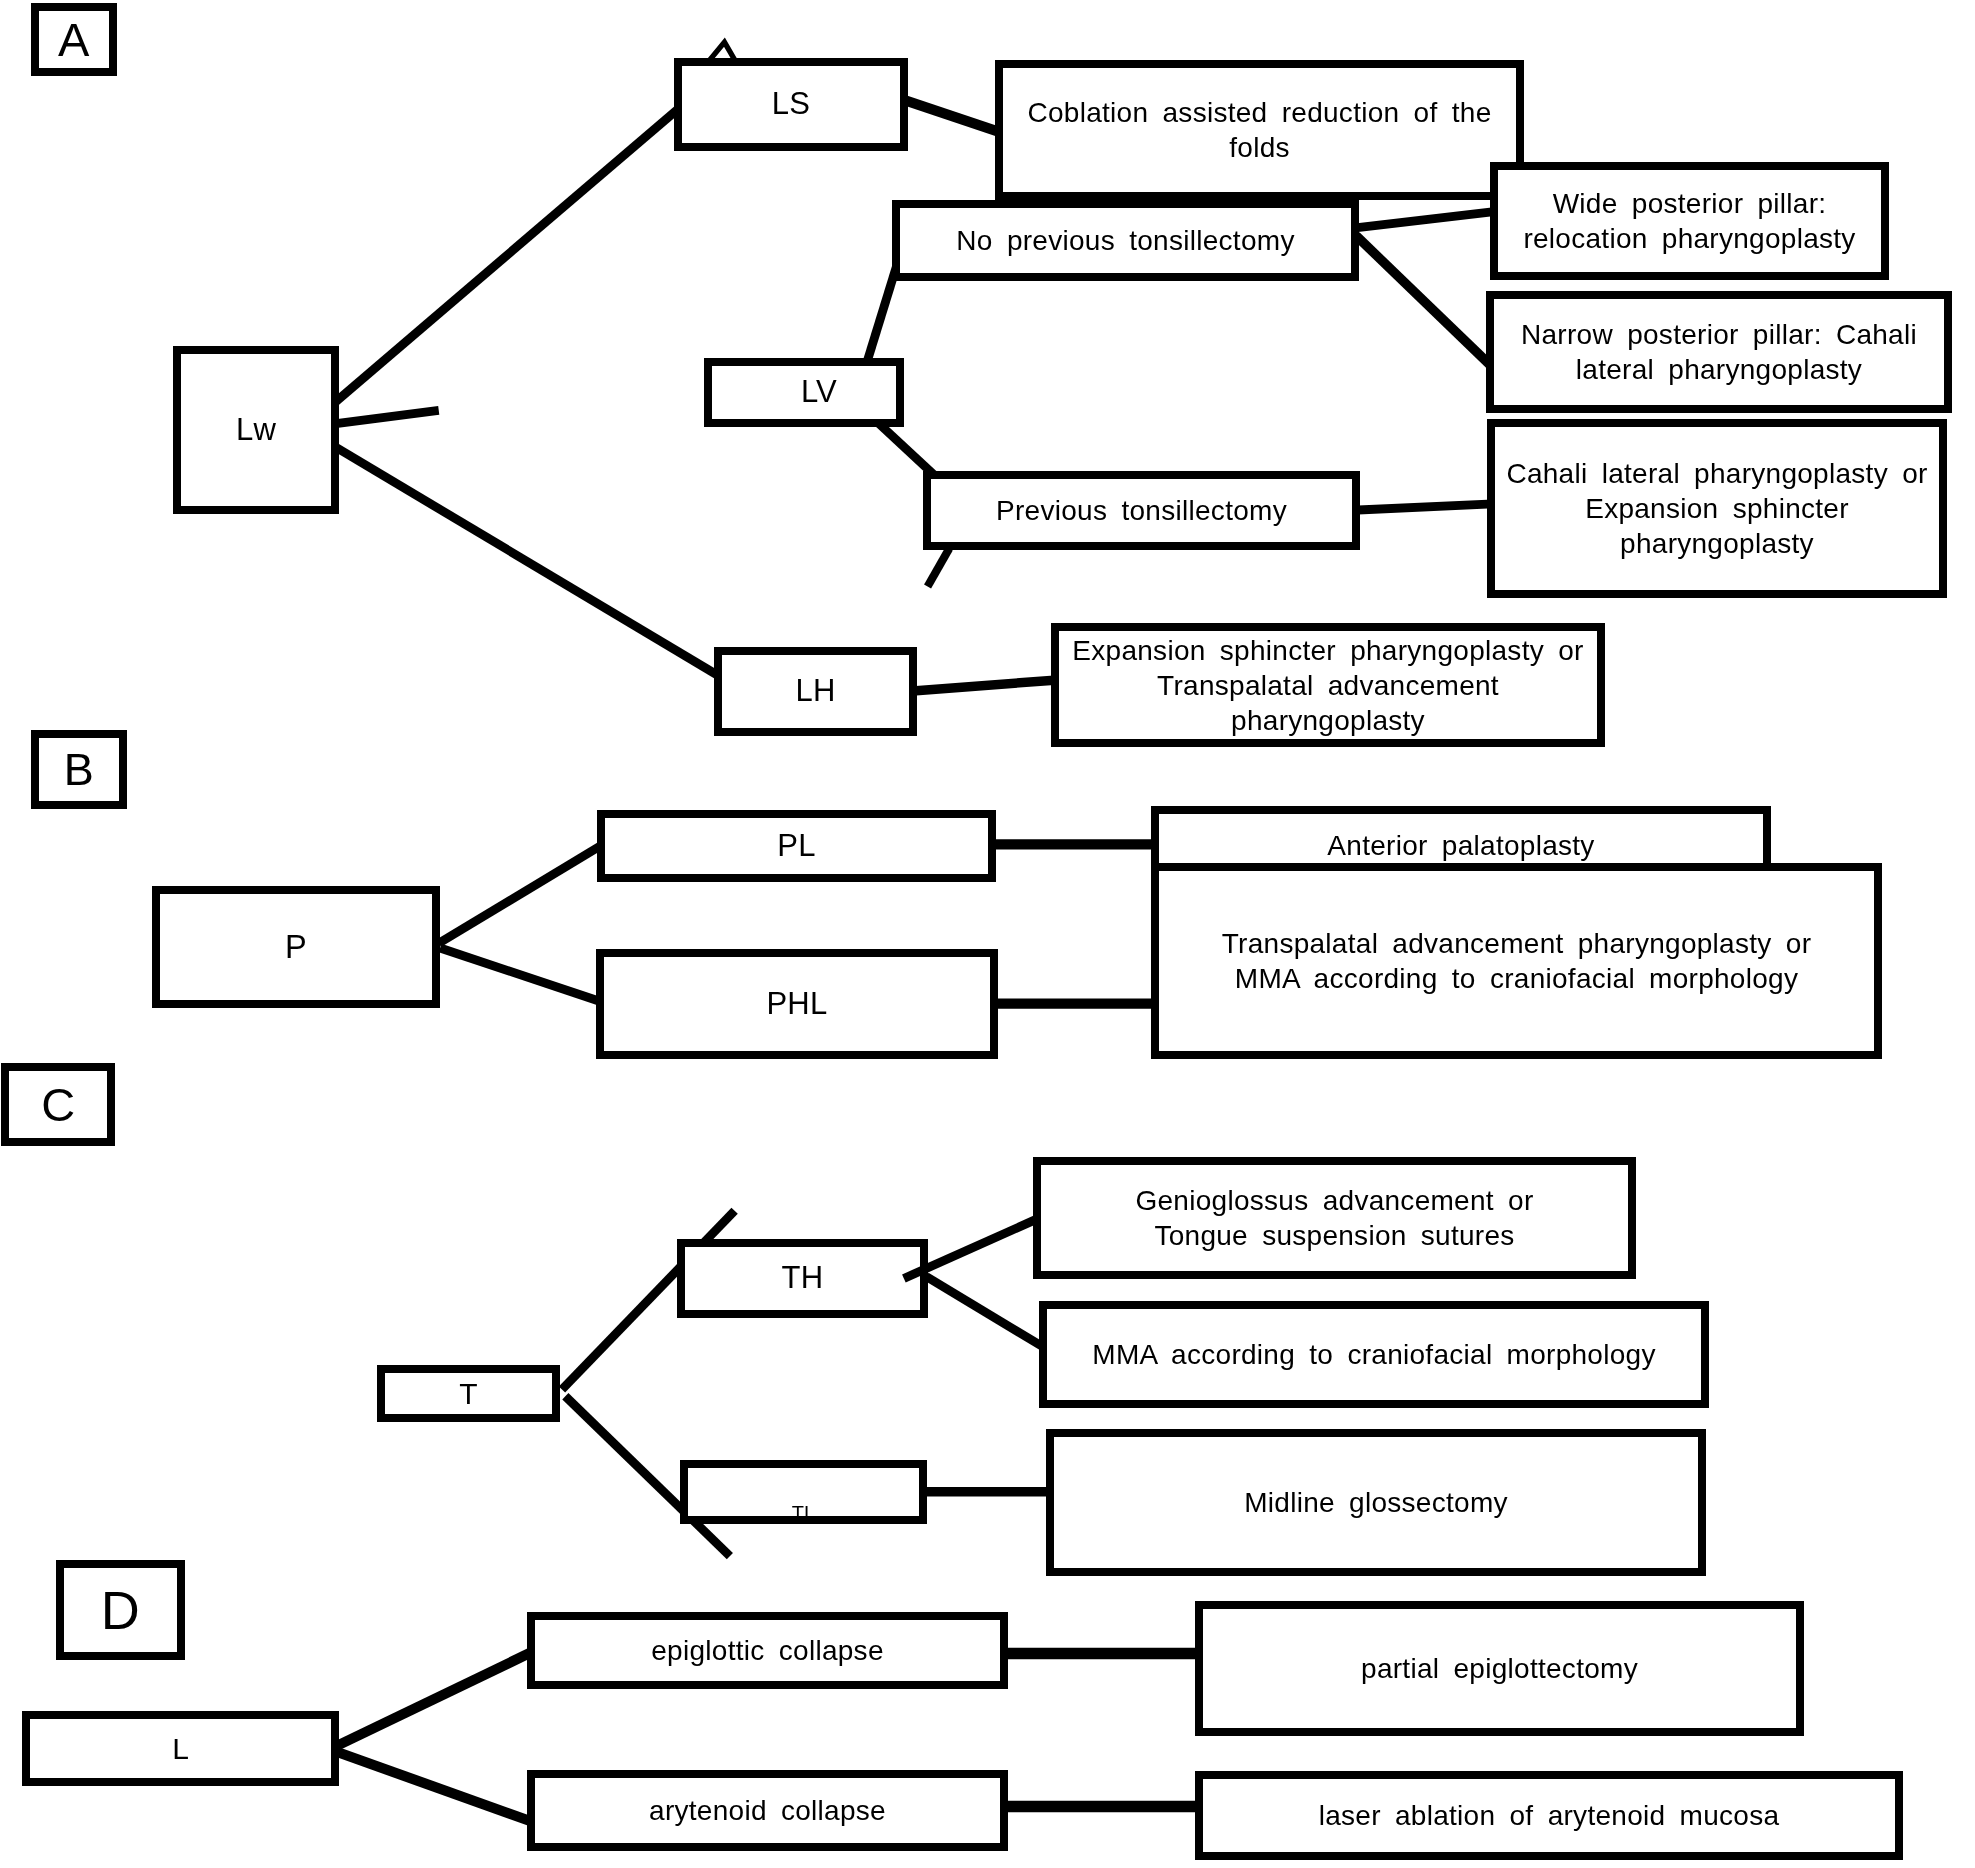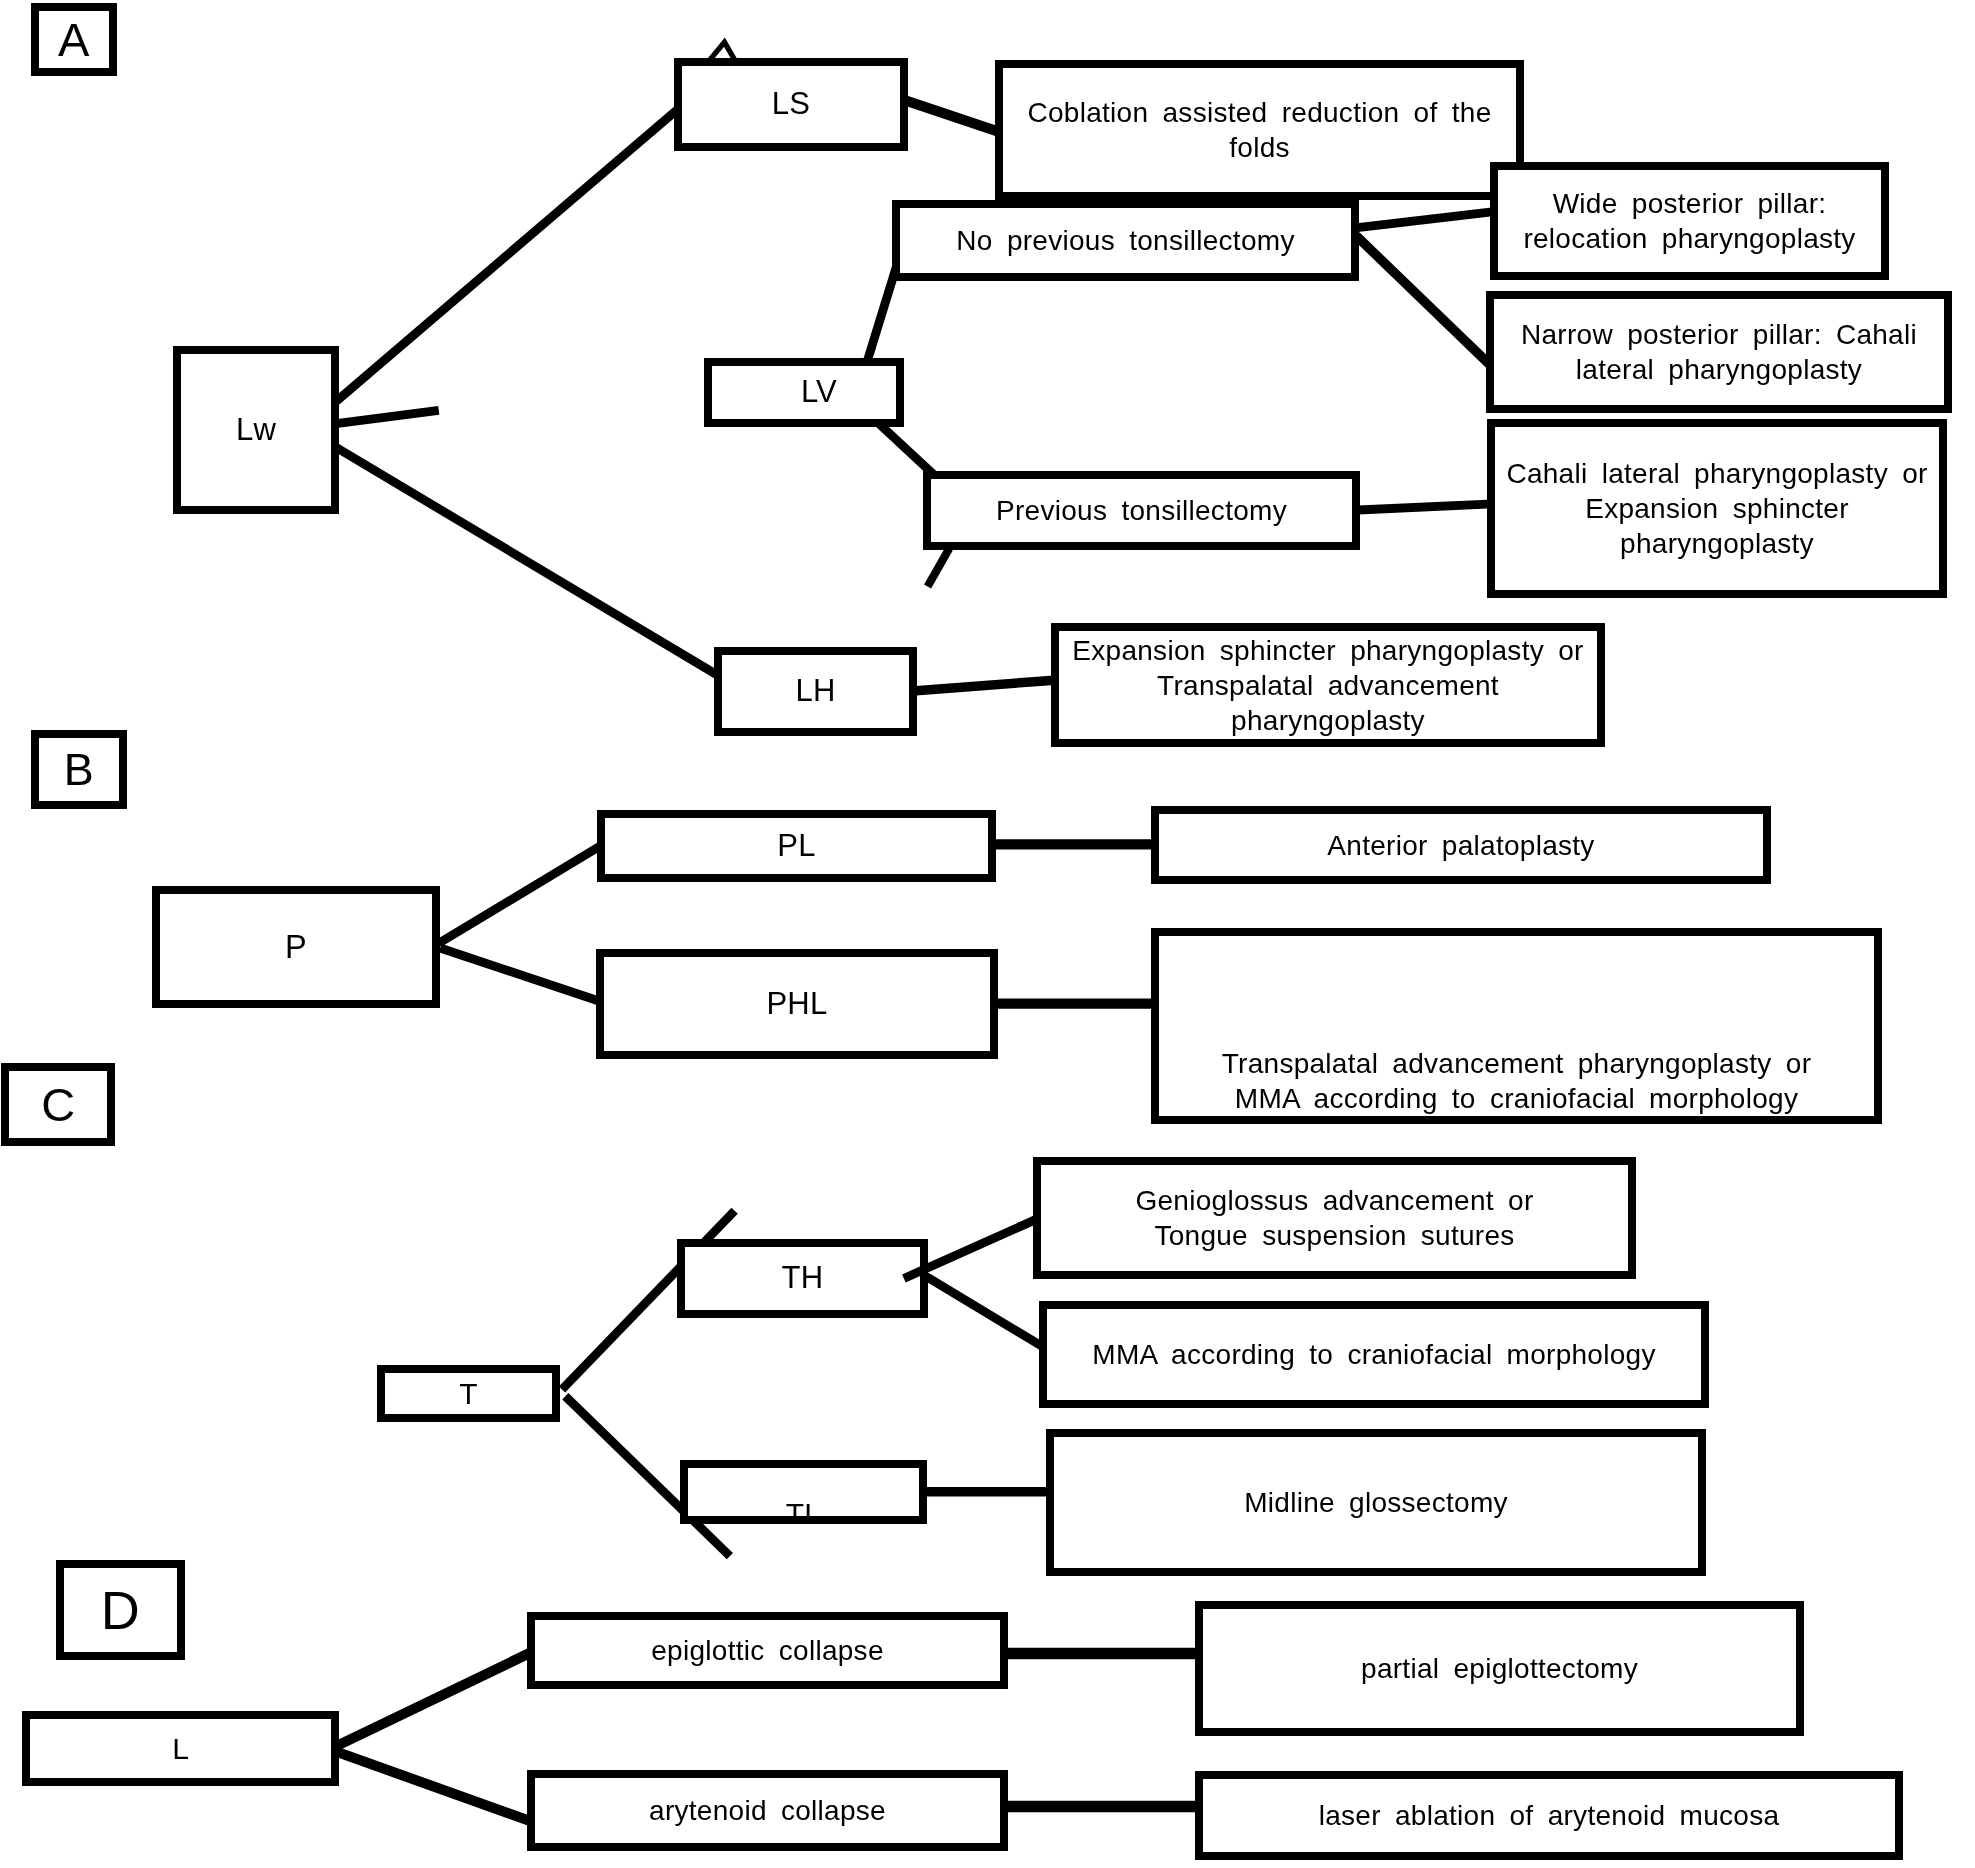--- a/index.html
+++ b/index.html
@@ -134,21 +134,21 @@
   </div>
   <div class="node code-text" style="left:597px; top:810px; width:399px; height:72px;">
     <span>PL</span>
   </div>
   <div class="node body-text" style="left:1151px; top:806px; width:620px; height:78px;">
     <span>Anterior palatoplasty</span>
   </div>
   <div class="node code-text" style="left:596px; top:949px; width:402px; height:110px;">
     <span>PHL</span>
   </div>
-  <div class="node body-text" style="left:1151px; top:928px; width:731px; height:196px;align-items:flex-end;">
+  <div class="node body-text" style="left:1151px; top:863px; width:731px; height:196px;">
     <span>Transpalatal advancement pharyngoplasty or
 MMA according to craniofacial morphology</span>
   </div>
 
   <div class="node panel-label" style="left:1.4px; top:1063px; width:114px; height:83px;">
     <span>C</span>
   </div>
   <div class="node code-text" style="left:377px; top:1365px; width:183px; height:57px;">
     <span style="font-size:30px;">T</span>
   </div>
@@ -156,21 +156,21 @@
     <span>TH</span>
   </div>
   <div class="node body-text" style="left:1033px; top:1157px; width:603px; height:122px;">
     <span>Genioglossus advancement or
 Tongue suspension sutures</span>
   </div>
   <div class="node body-text" style="left:1039px; top:1301px; width:670px; height:107px;">
     <span>MMA according to craniofacial morphology</span>
   </div>
   <div class="node code-text" style="left:680px; top:1460px; width:247px; height:64px;">
-    <span style="font-size:30px;margin-top:43px;">TL</span>
+    <span style="font-size:20px;margin-top:43px;">TL</span>
   </div>
   <div class="node body-text" style="left:1046px; top:1429px; width:660px; height:147px;">
     <span>Midline glossectomy</span>
   </div>
 
   <div class="node panel-label" style="left:56px; top:1560px; width:129px; height:100px;">
     <span style="font-size:54px;">D</span>
   </div>
   <div class="node code-text" style="left:22.3px; top:1711px; width:317px; height:75px;">
     <span style="font-size:30px;">L</span>

